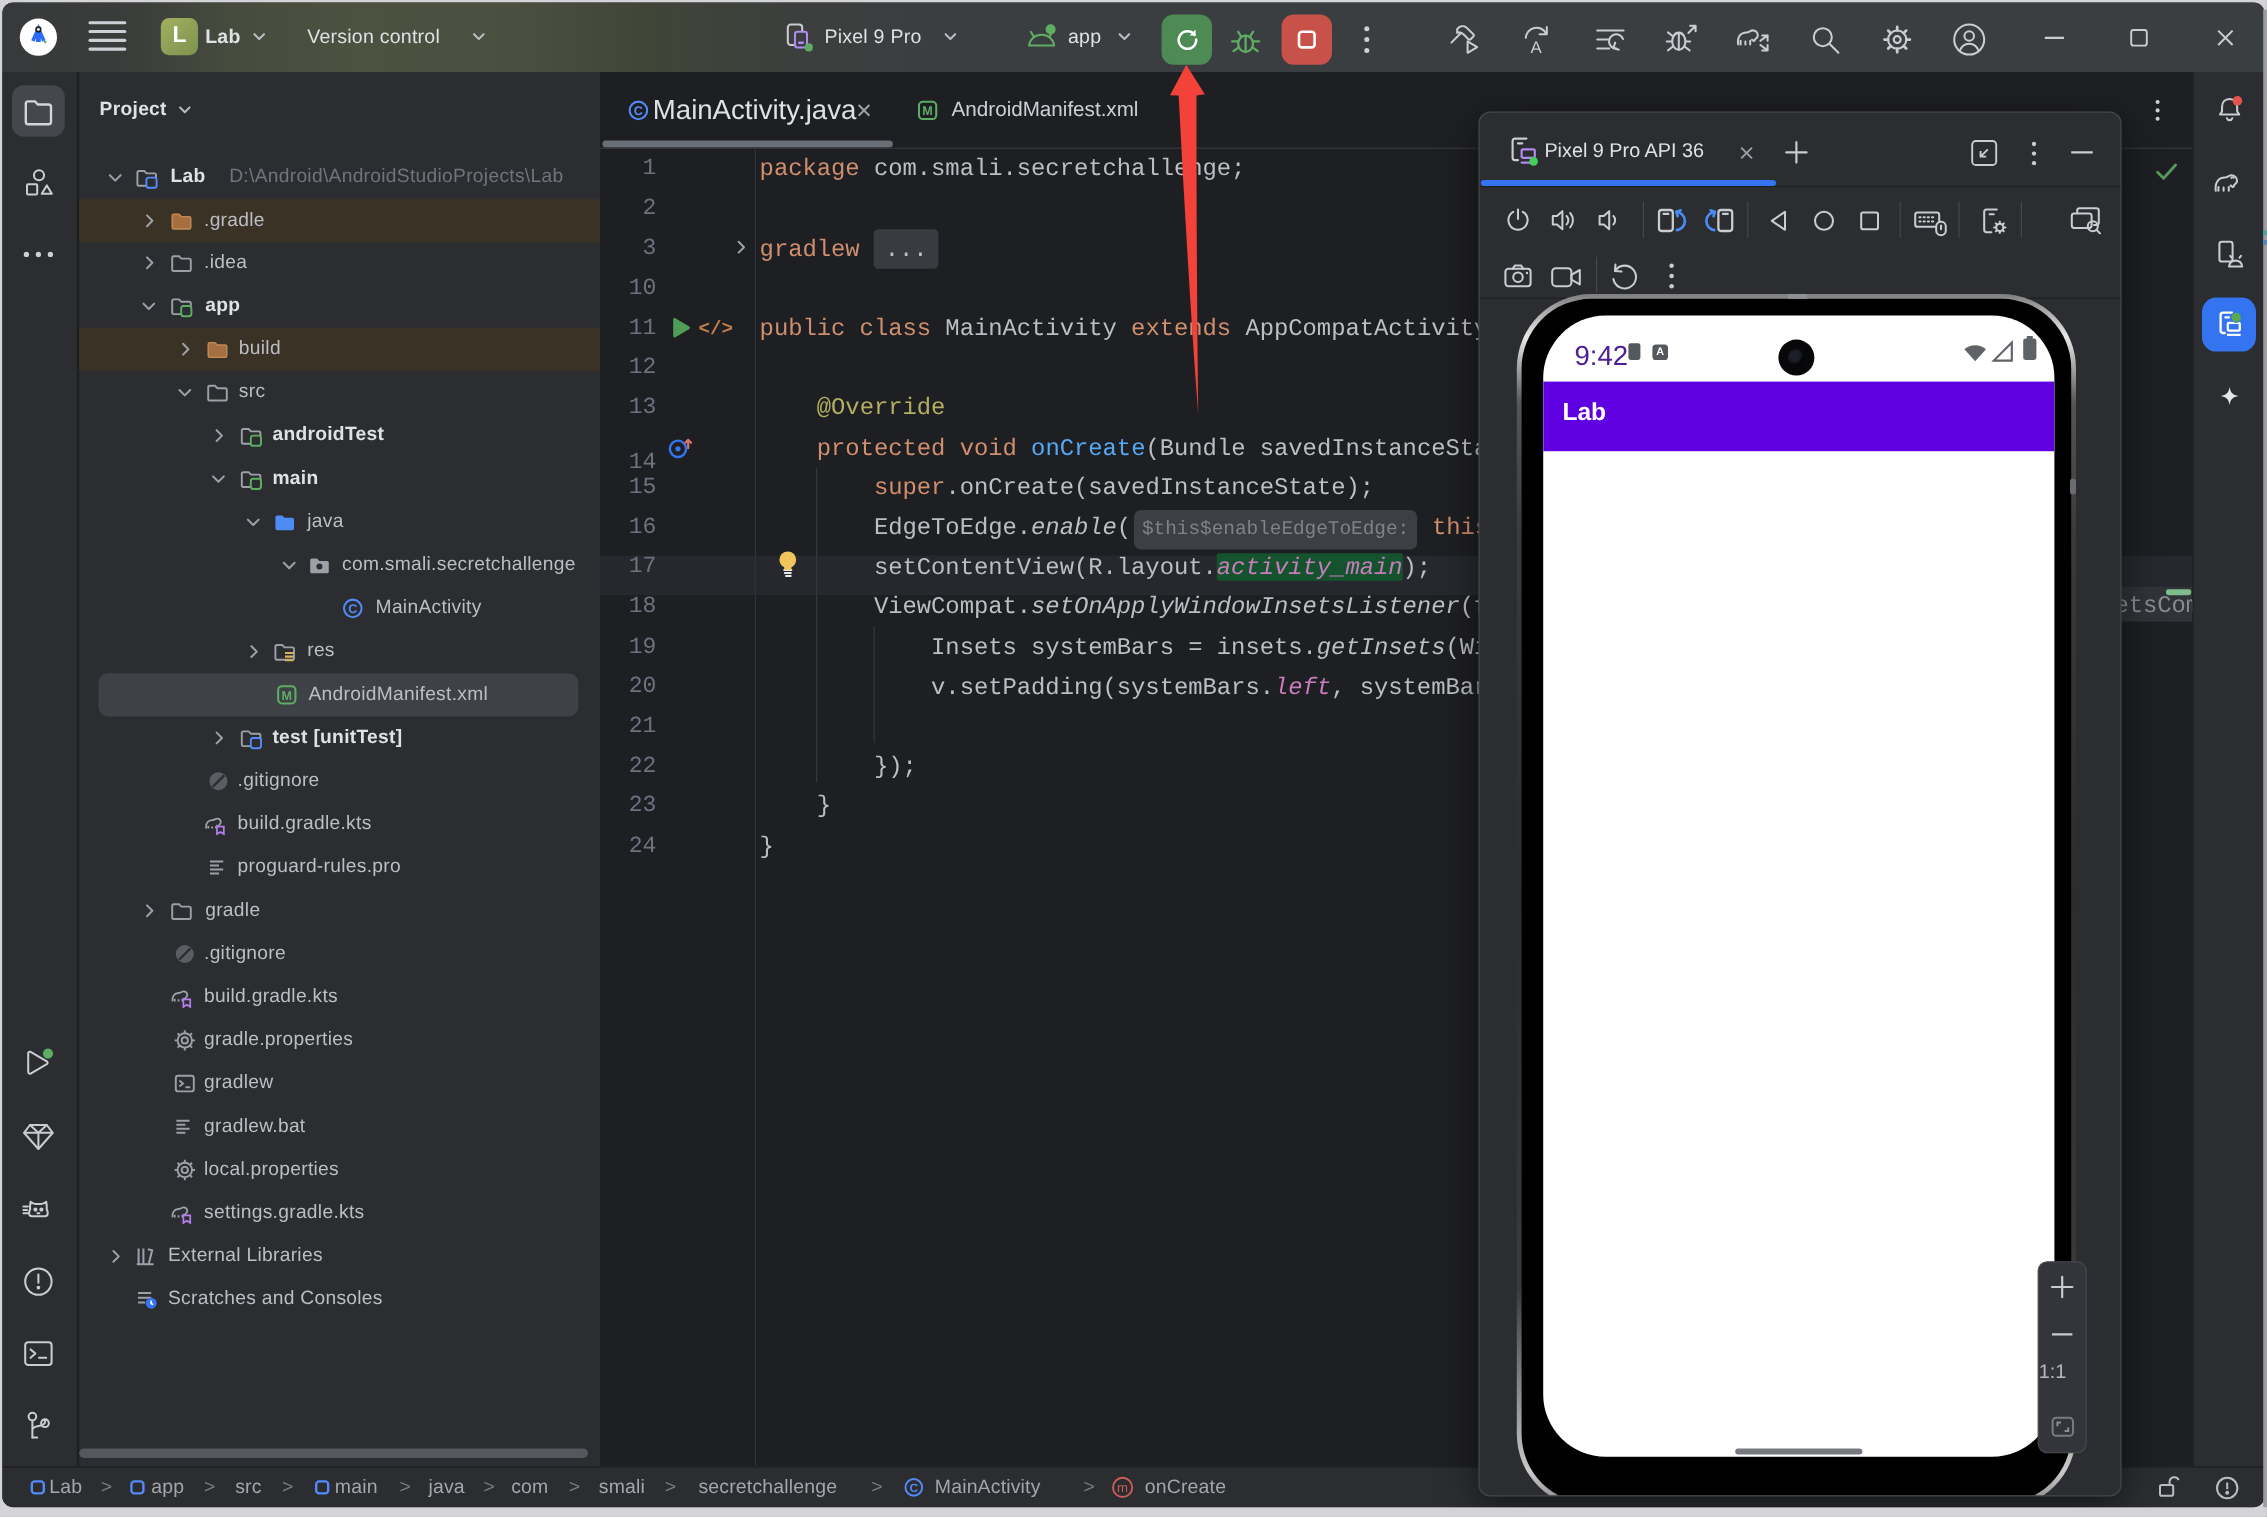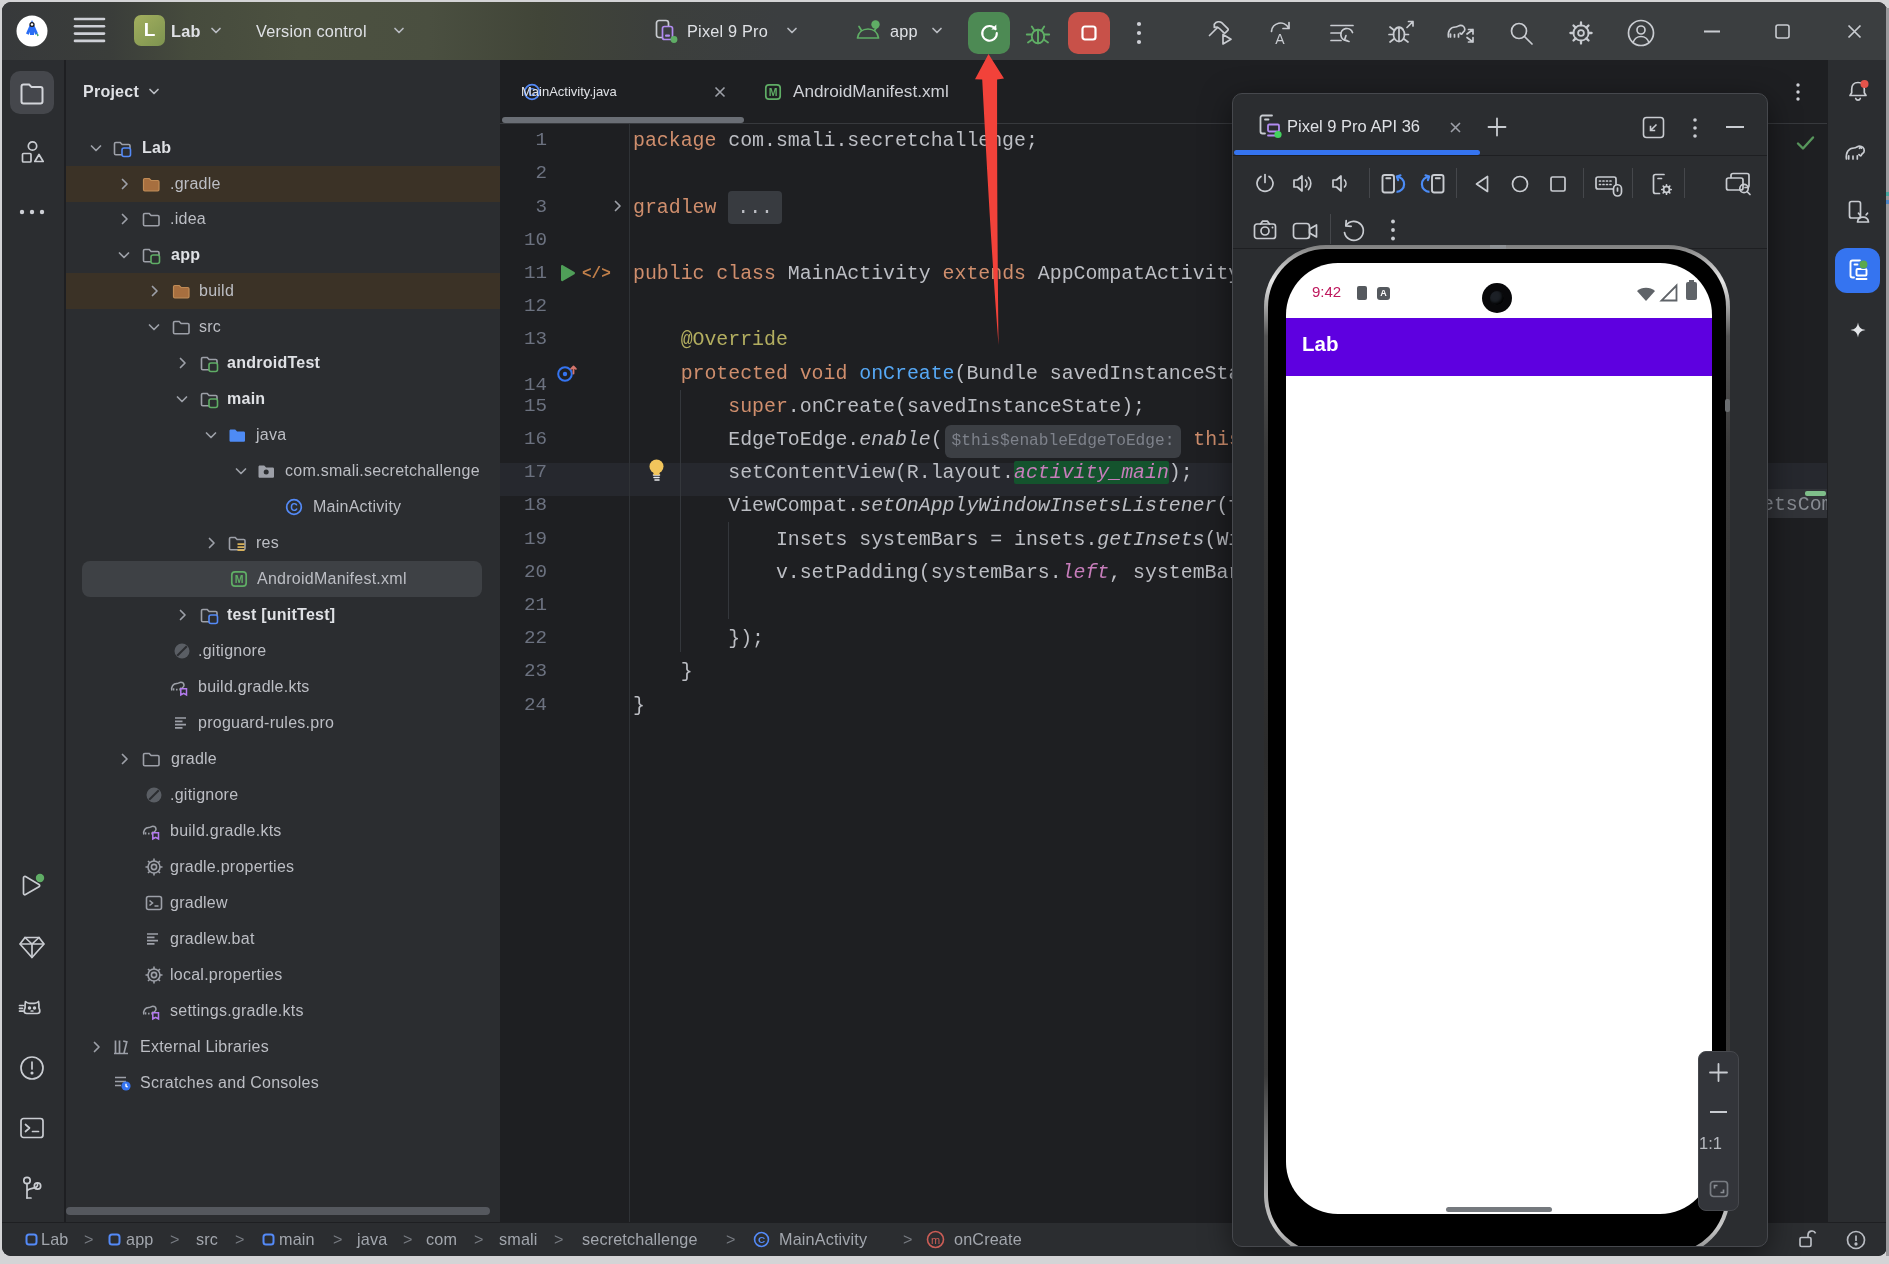--- a/index.html
+++ b/index.html
@@ -304,20 +304,21 @@
     </svg>
 
 <svg class="a" style="left:88px;top:140px" width="16" height="16">
       <use href="#chevD"></use>
     </svg>
 <svg class="a" style="left:112px;top:138px" width="20" height="20">
       <use href="#fold"></use>
       <use href="#bdgB"></use>
     </svg>
 <div class="a lb bold" style="left:142px;top:130px">Lab</div>
+<div class="a lb" style="left:191px;top:130px;width:309px;overflow:hidden;color:#70747b">D:\Android\AndroidStudioProjects\Lab</div>
 <svg class="a" style="left:116px;top:176px" width="16" height="16">
       <use href="#chevR"></use>
     </svg>
 <svg class="a" style="left:141px;top:174px" width="20" height="20">
       <use href="#foldO"></use>
     </svg>
 <div class="a lb" style="left:170px;top:166px">.gradle</div>
 <svg class="a" style="left:116px;top:211px" width="16" height="16">
       <use href="#chevR"></use>
     </svg>
@@ -459,21 +460,21 @@
     </svg>
 <div class="a lb" style="left:140px;top:1065px">Scratches and Consoles</div>
 
 <div class="a" style="left:500px;top:60px;width:1327px;height:1162px;background:#1e1f22"></div>
 
 <div class="a" style="left:500px;top:462.5px;width:1327px;height:33.2px;background:#26282e"></div>
 
 <svg class="a" style="left:522px;top:82px" width="20" height="20">
       <use href="#clsC"></use>
     </svg>
-<div class="a" style="left:521px;top:75px;font-size:13px;color:#dfe1e5;line-height:33px">MainActivity.java</div>
+<div class="a" style="left:544px;top:75px;font-size:23px;color:#dfe1e5;line-height:33px">MainActivity.java</div>
 <svg class="a" style="left:713px;top:85px" width="14" height="14" viewBox="0 0 14 14">
       <path d="M2.5 2.5l9 9M11.5 2.5l-9 9" stroke="#9da0a8" stroke-width="1.6"></path>
     </svg>
 <svg class="a" style="left:763px;top:82px" width="20" height="20">
       <use href="#mM"></use>
     </svg>
 <div class="a" style="left:793px;top:75px;font-size:17.2px;color:#ced0d6;line-height:33px">AndroidManifest.xml</div>
 <div class="a" style="left:502px;top:117px;width:242px;height:6px;background:#6a6e75;border-radius:3px"></div>
 <div class="a" style="left:500px;top:123px;width:1327px;height:1px;background:#37393d"></div>
 <svg class="a" style="left:1794px;top:82px" width="8" height="20" viewBox="0 0 8 20">
@@ -769,21 +770,21 @@
           <circle cx="4" cy="20.5" r="1.9"></circle>
         </g>
       </svg>
  <div class="a" style="left:0;top:154px;width:536px;height:1px;background:#1e1f22"></div>
 
  <div class="a" style="left:31px;top:151px;width:466px;height:1012px;border-radius:62px;background:linear-gradient(180deg,#7e7e7e,#e8e8e8 3.5%,#555 9%,#3a3a3a 20%,#2c2c2c 50%,#3a3a3a 82%,#c9c9c9 97%,#808080)">
   <div class="a" style="left:4px;top:4px;width:458px;height:1004px;border-radius:58px;background:#000"></div>
   <div class="a" style="left:226px;top:0px;width:16px;height:4px;background:#8e9194"></div>
   <div class="a" style="left:461px;top:154px;width:5px;height:13px;background:#6a6d70;border-radius:2px"></div>
   <div class="a" style="left:22px;top:18px;width:426px;height:951px;border-radius:52px;background:#fff;overflow:hidden">
-   <div class="a" style="left:26px;top:20px;font-size:15px;color:#be185d">9:42</div>
+   <div class="a" style="left:26px;top:20px;font-size:23px;color:#4c1d95">9:42</div>
    <div class="a" style="left:71px;top:23px;width:10px;height:14px;background:#55595e;border-radius:2px"></div>
    <div class="a" style="left:91px;top:24px;width:13px;height:13px;background:#55595e;border-radius:3px;color:#fff;font-size:9px;font-weight:bold;text-align:center;line-height:13px">A</div>
    <div class="a" style="left:196px;top:20px;width:30px;height:30px;border-radius:50%;background:#08080a"></div>
    <div class="a" style="left:204px;top:28px;width:14px;height:14px;border-radius:50%;background:#1c2026;box-shadow:inset -2px -2px 3px #000"></div>
    <svg class="a" style="left:349px;top:21px" width="22" height="18" viewBox="0 0 22 18">
             <path d="M2 7a14 14 0 0 1 18 0l-9 10z" fill="#5f6368"></path>
           </svg>
    <svg class="a" style="left:374px;top:21px" width="20" height="18" viewBox="0 0 20 18">
             <path d="M16.5 1.5v15h-15z" fill="none" stroke="#5f6368" stroke-width="1.8"></path>
           </svg>

